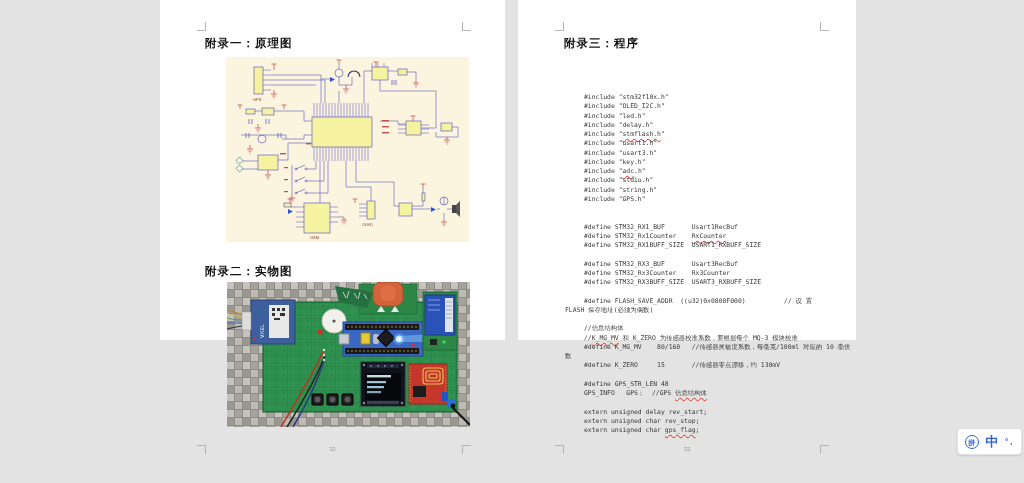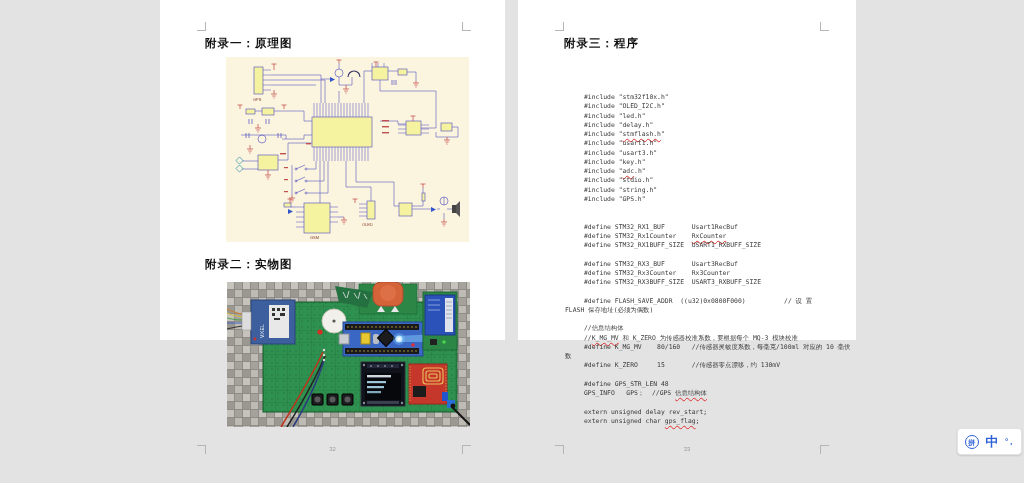--- a/index.html
+++ b/index.html
@@ -205,21 +205,21 @@
       </g>
     </g>
 
     <g font-family="Liberation Sans, sans-serif" font-size="4" fill="#8a4030">
       <text x="27" y="44">GPS</text>
       <text x="84" y="182">GSM</text>
       <text x="136" y="169">OLED</text>
     </g>
   </svg>
 
-  <div class="doc-title" style="left:45px;top:257px;">附录二：实物图</div>
+  <div class="doc-title" style="left:45px;top:264px;">附录二：实物图</div>
 
   <svg class="docimg" style="left:67px;top:282px;" width="243" height="145" viewBox="0 0 243 145">
     <defs>
       <pattern id="weave" width="16" height="16" patternUnits="userSpaceOnUse">
         <rect width="16" height="16" fill="#8f8d88"></rect>
         <rect x="0" y="0" width="7" height="7" fill="#c6c3bc"></rect>
         <rect x="8" y="8" width="7" height="7" fill="#bebbb4"></rect>
         <rect x="8" y="0" width="7" height="7" fill="#a5a29c"></rect>
         <rect x="0" y="8" width="7" height="7" fill="#9b9892"></rect>
       </pattern>
@@ -441,20 +441,21 @@
       <div class="code-line">//信息结构体</div>
       <div class="code-line">//<span class="sq">K_MG_MV</span> 和 K_ZERO 为传感器校准系数，要根据每个 MQ-3 模块校准</div>
       <div class="code-line">#define K_MG_MV    80/160   //传感器灵敏度系数，每毫克/100ml 对应的 10 毫伏</div>
       <div class="code-line hang">数</div>
       <div class="code-line">#define K_ZERO     15       //传感器零点漂移，约 130mV</div>
       <div class="code-line">&nbsp;</div>
       <div class="code-line">#define GPS_STR_LEN 48</div>
       <div class="code-line">GPS_INFO   GPS；  //GPS <span class="sq">信息结构体</span></div>
       <div class="code-line">&nbsp;</div>
       <div class="code-line">extern unsigned delay rev_start;</div>
+      <div class="code-line">extern unsigned char rev_stop;</div>
       <div class="code-line">extern unsigned char <span class="sq">gps_flag</span>;</div>
     </div>
 
   <div class="page-num">33</div>
 </div>
 
 <div id="ime-bar">
   <div id="ime-logo">拼</div>
   <div id="ime-mode">中</div>
   <div id="ime-punct">°，</div>

